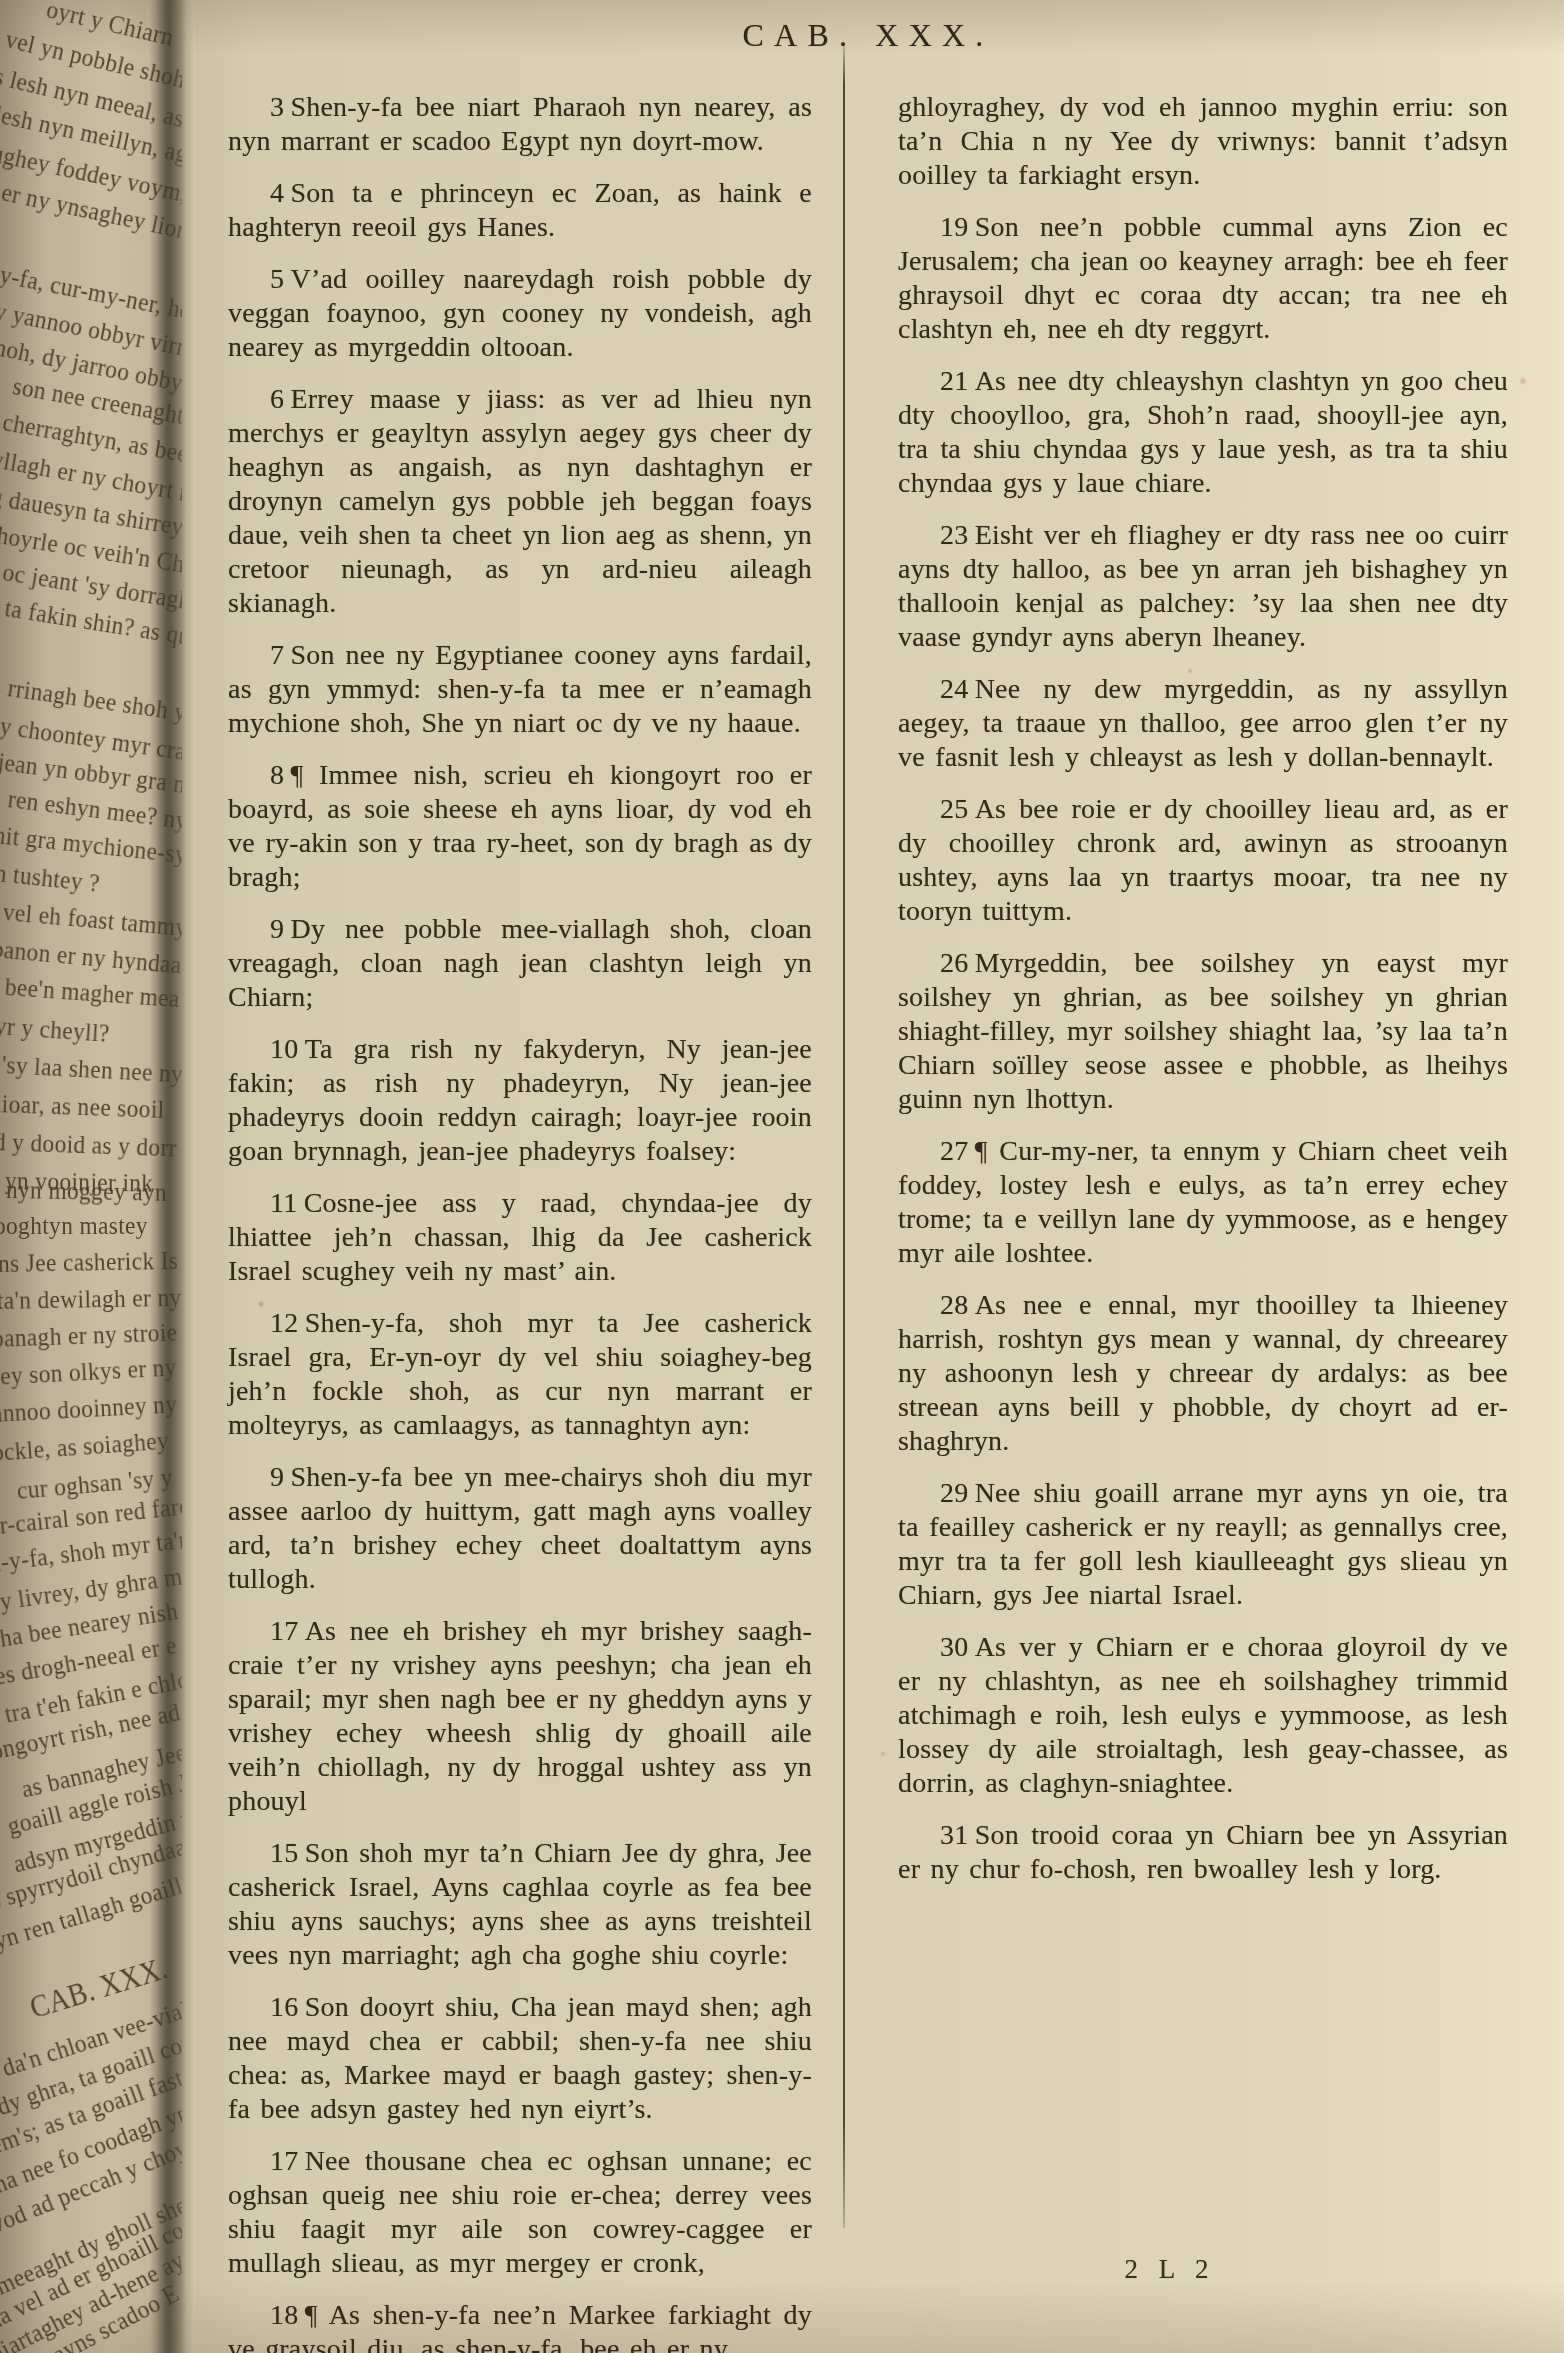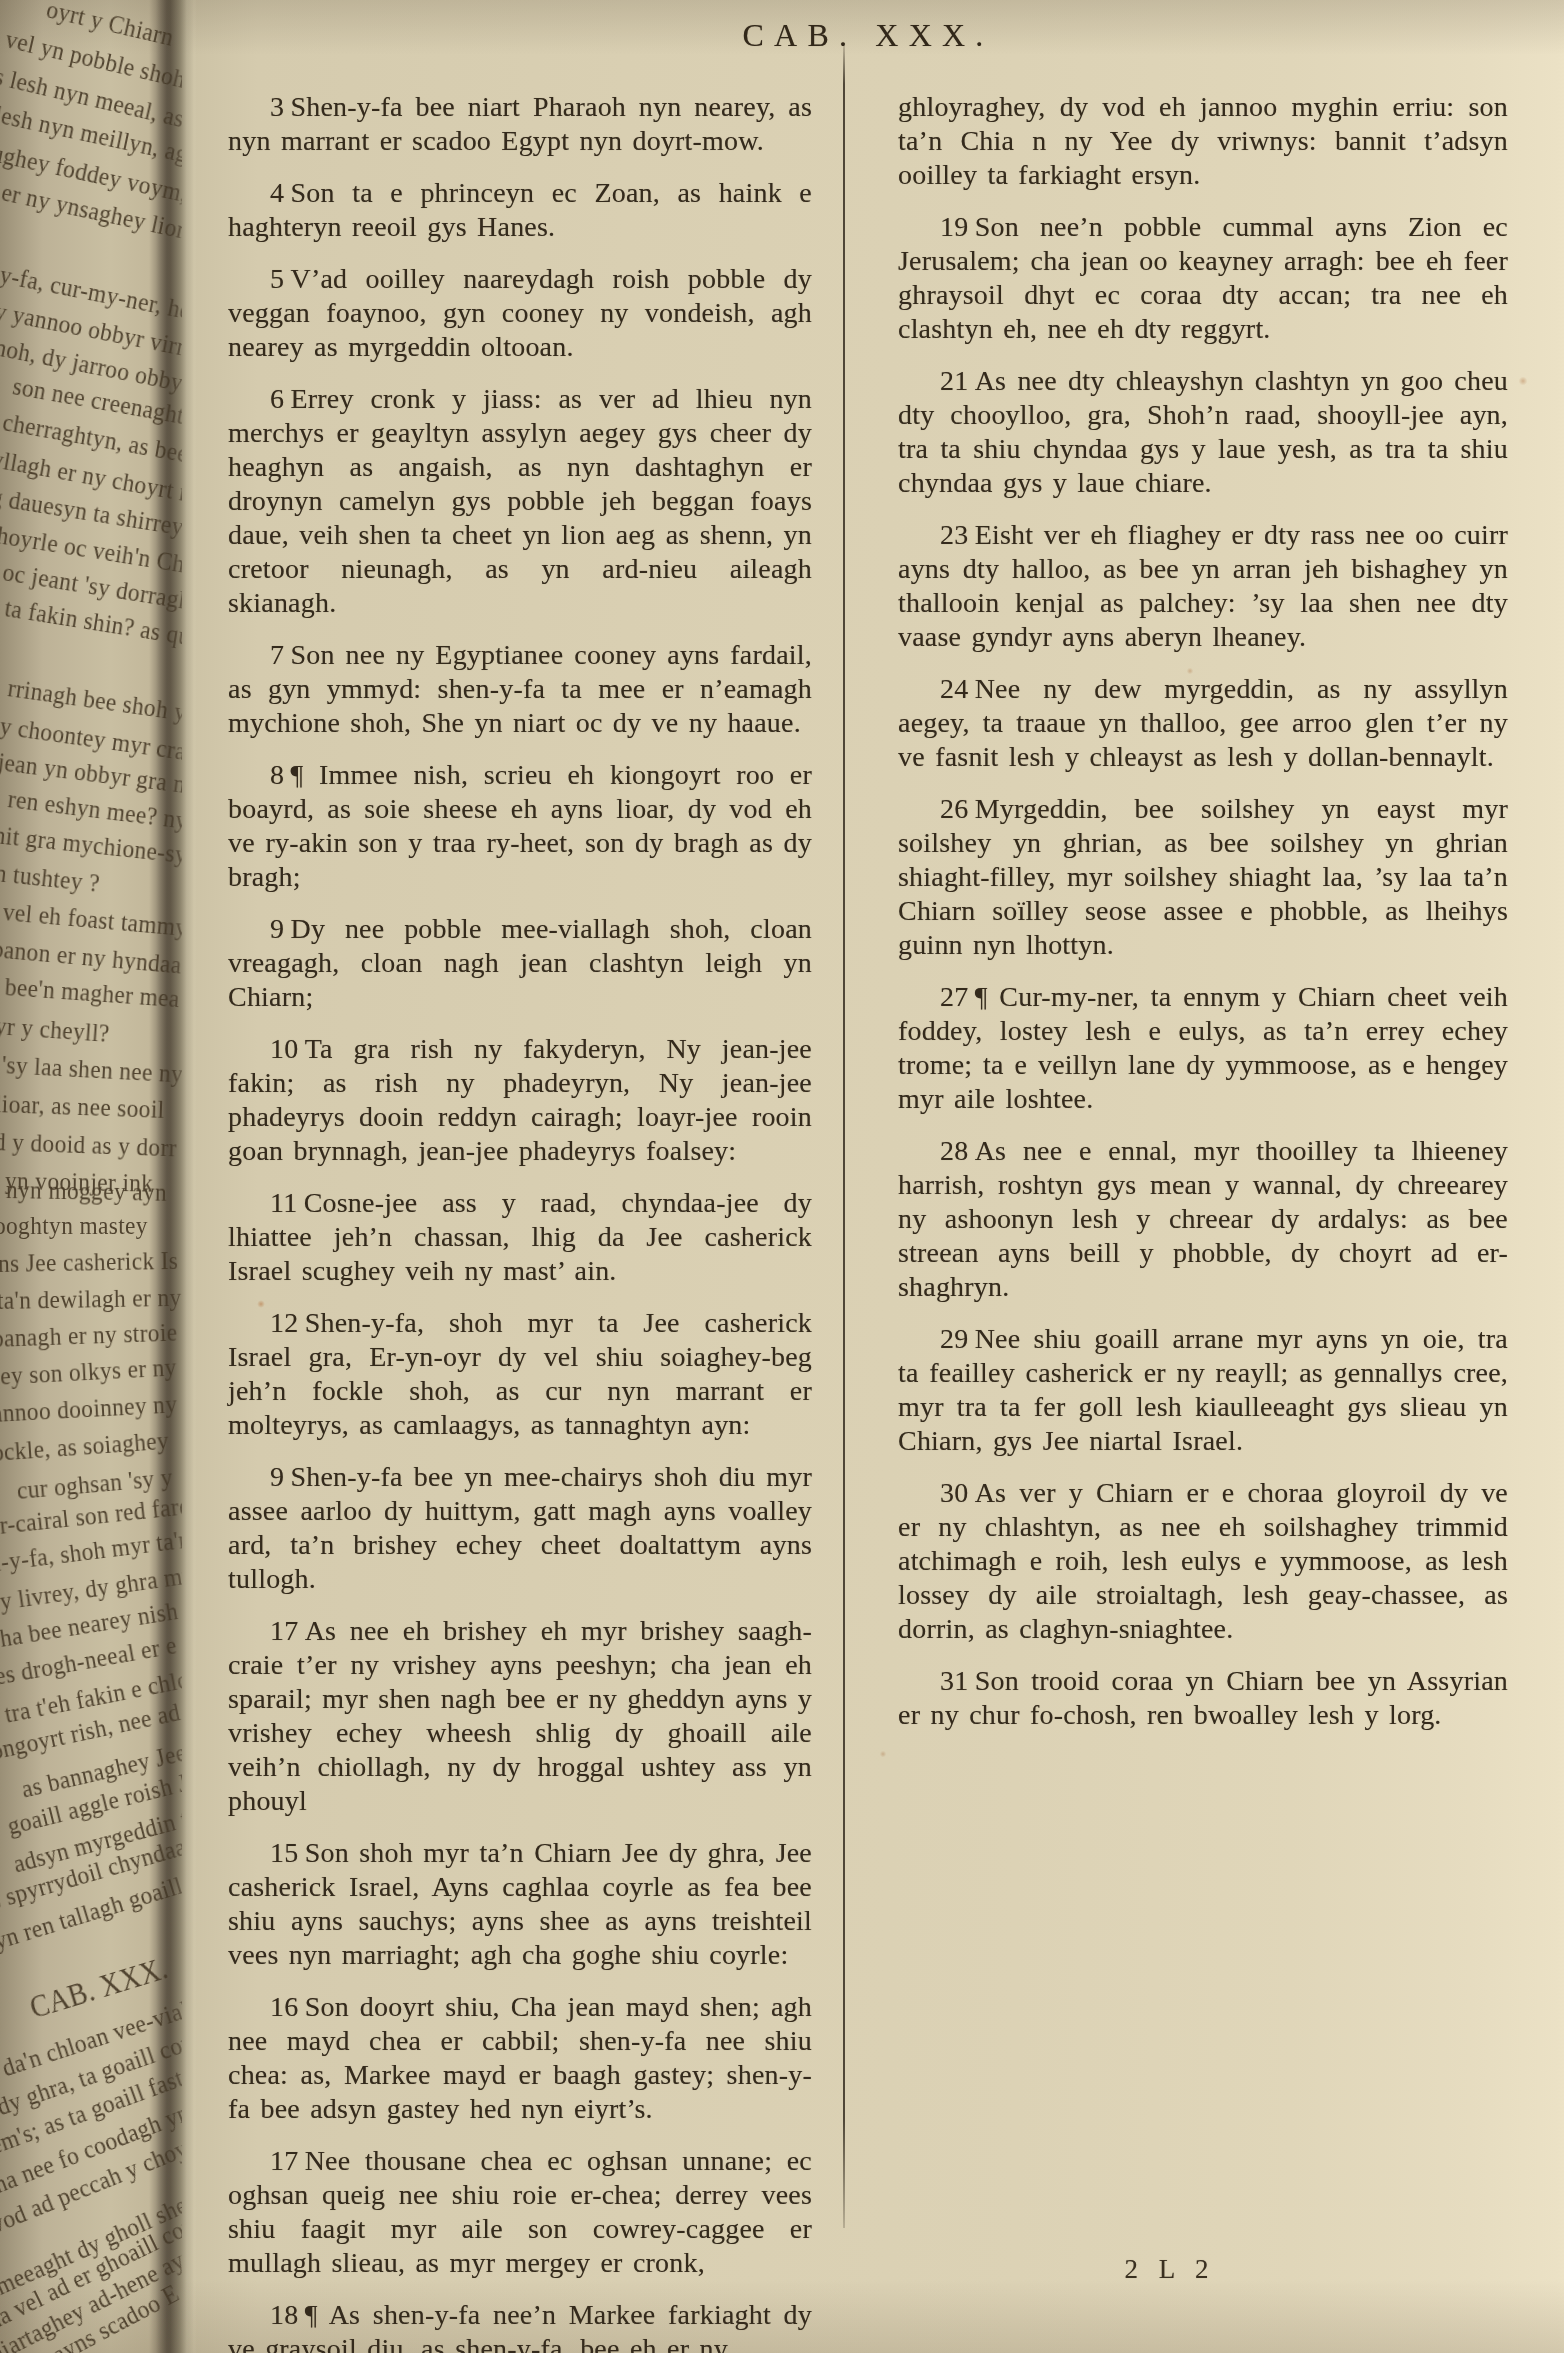--- a/index.html
+++ b/index.html
@@ -131,41 +131,42 @@
       <span style="left: -11px; top: 2308px; font-size: 26px; transform: rotate(-26deg) scaleX(0.9);">ha vel ad er ghoaill coyrle g</span>
       <span style="left: -7.8px; top: 2341px; font-size: 26px; transform: rotate(-27deg) scaleX(0.9);">niartaghey ad-hene ayns</span>
       <span style="left: 11px; top: 2365px; font-size: 26px; transform: rotate(-28deg) scaleX(0.9);">hteil ayns scadoo E</span>
     </div>
   <div class="crease"></div>
   <div class="header">CAB. XXX.</div>
   <div class="col col-left" id="col-left">
       <p class="verse"><span class="vnum">3</span><span>Shen-y-fa bee niart Pharaoh nyn nearey, as nyn marrant er scadoo Egypt nyn doyrt-mow.</span></p>
       <p class="verse"><span class="vnum">4</span><span>Son ta e phrinceyn ec Zoan, as haink e haghteryn reeoil gys Hanes.</span></p>
       <p class="verse"><span class="vnum">5</span><span>V’ad ooilley naareydagh roish pobble dy veggan foaynoo, gyn cooney ny vondeish, agh nearey as myrgeddin oltooan.</span></p>
-      <p class="verse"><span class="vnum">6</span><span>Errey cronk y jiass: as ver ad lhieu nyn merchys er geayltyn assylyn aegey gys cheer dy heaghyn as angaish, as nyn dashtaghyn er droynyn camelyn gys pobble jeh beggan foays daue, veih shen ta cheet yn lion aeg as shenn, yn cretoor nieunagh, as yn ard-nieu aileagh skianagh.</span></p>
+      <p class="verse"><span class="vnum">6</span><span>Errey maase y jiass: as ver ad lhieu nyn merchys er geayltyn assylyn aegey gys cheer dy heaghyn as angaish, as nyn dashtaghyn er droynyn camelyn gys pobble jeh beggan foays daue, veih shen ta cheet yn lion aeg as shenn, yn cretoor nieunagh, as yn ard-nieu aileagh skianagh.</span></p>
       <p class="verse"><span class="vnum">7</span><span>Son nee ny Egyptianee cooney ayns fardail, as gyn ymmyd: shen-y-fa ta mee er n’eamagh mychione shoh, She yn niart oc dy ve ny haaue.</span></p>
       <p class="verse"><span class="vnum">8</span><span>¶ Immee nish, scrieu eh kiongoyrt roo er boayrd, as soie sheese eh ayns lioar, dy vod eh ve ry-akin son y traa ry-heet, son dy bragh as dy bragh;</span></p>
       <p class="verse"><span class="vnum">9</span><span>Dy nee pobble mee-viallagh shoh, cloan vreagagh, cloan nagh jean clashtyn leigh yn Chiarn;</span></p>
       <p class="verse"><span class="vnum">10</span><span>Ta gra rish ny fakyderyn, Ny jean-jee fakin; as rish ny phadeyryn, Ny jean-jee phadeyrys dooin reddyn cairagh; loayr-jee rooin goan brynnagh, jean-jee phadeyrys foalsey:</span></p>
       <p class="verse"><span class="vnum">11</span><span>Cosne-jee ass y raad, chyndaa-jee dy lhiattee jeh’n chassan, lhig da Jee casherick Israel scughey veih ny mast’ ain.</span></p>
       <p class="verse"><span class="vnum">12</span><span>Shen-y-fa, shoh myr ta Jee casherick Israel gra, Er-yn-oyr dy vel shiu soiaghey-beg jeh’n fockle shoh, as cur nyn marrant er molteyrys, as camlaagys, as tannaghtyn ayn:</span></p>
       <p class="verse"><span class="vnum">9</span><span>Shen-y-fa bee yn mee-chairys shoh diu myr assee aarloo dy huittym, gatt magh ayns voalley ard, ta’n brishey echey cheet doaltattym ayns tullogh.</span></p>
       <p class="verse"><span class="vnum">17</span><span>As nee eh brishey eh myr brishey saagh-craie t’er ny vrishey ayns peeshyn; cha jean eh sparail; myr shen nagh bee er ny gheddyn ayns y vrishey echey wheesh shlig dy ghoaill aile veih’n chiollagh, ny dy hroggal ushtey ass yn phouyl</span></p>
       <p class="verse"><span class="vnum">15</span><span>Son shoh myr ta’n Chiarn Jee dy ghra, Jee casherick Israel, Ayns caghlaa coyrle as fea bee shiu ayns sauchys; ayns shee as ayns treishteil vees nyn marriaght; agh cha goghe shiu coyrle:</span></p>
       <p class="verse"><span class="vnum">16</span><span>Son dooyrt shiu, Cha jean mayd shen; agh nee mayd chea er cabbil; shen-y-fa nee shiu chea: as, Markee mayd er baagh gastey; shen-y-fa bee adsyn gastey hed nyn eiyrt’s.</span></p>
       <p class="verse"><span class="vnum">17</span><span>Nee thousane chea ec oghsan unnane; ec oghsan queig nee shiu roie er-chea; derrey vees shiu faagit myr aile son cowrey-caggee er mullagh slieau, as myr mergey er cronk,</span></p>
       <p class="verse"><span class="vnum">18</span><span>¶ As shen-y-fa nee’n Markee farkiaght dy ve graysoil diu, as shen-y-fa, bee eh er ny</span></p>
     </div>
   <div class="divider"></div>
   <div class="col col-right" id="col-right">
       <p class="verse cont"><span>ghloyraghey, dy vod eh jannoo myghin erriu: son ta’n Chia n ny Yee dy vriwnys: bannit t’adsyn ooilley ta farkiaght ersyn.</span></p>
       <p class="verse"><span class="vnum">19</span><span>Son nee’n pobble cummal ayns Zion ec Jerusalem; cha jean oo keayney arragh: bee eh feer ghraysoil dhyt ec coraa dty accan; tra nee eh clashtyn eh, nee eh dty reggyrt.</span></p>
       <p class="verse"><span class="vnum">21</span><span>As nee dty chleayshyn clashtyn yn goo cheu dty chooylloo, gra, Shoh’n raad, shooyll-jee ayn, tra ta shiu chyndaa gys y laue yesh, as tra ta shiu chyndaa gys y laue chiare.</span></p>
       <p class="verse"><span class="vnum">23</span><span>Eisht ver eh fliaghey er dty rass nee oo cuirr ayns dty halloo, as bee yn arran jeh bishaghey yn thallooin kenjal as palchey: ’sy laa shen nee dty vaase gyndyr ayns aberyn lheaney.</span></p>
       <p class="verse"><span class="vnum">24</span><span>Nee ny dew myrgeddin, as ny assyllyn aegey, ta traaue yn thalloo, gee arroo glen t’er ny ve fasnit lesh y chleayst as lesh y dollan-bennaylt.</span></p>
+      <p class="verse"><span class="vnum">25</span><span>As bee roie er dy chooilley lieau ard, as er dy chooilley chronk ard, awinyn as strooanyn ushtey, ayns laa yn traartys mooar, tra nee ny tooryn tuittym.</span></p>
       <p class="verse"><span class="vnum">26</span><span>Myrgeddin, bee soilshey yn eayst myr soilshey yn ghrian, as bee soilshey yn ghrian shiaght-filley, myr soilshey shiaght laa, ’sy laa ta’n Chiarn soïlley seose assee e phobble, as lheihys guinn nyn lhottyn.</span></p>
       <p class="verse"><span class="vnum">27</span><span>¶ Cur-my-ner, ta ennym y Chiarn cheet veih foddey, lostey lesh e eulys, as ta’n errey echey trome; ta e veillyn lane dy yymmoose, as e hengey myr aile loshtee.</span></p>
       <p class="verse"><span class="vnum">28</span><span>As nee e ennal, myr thooilley ta lhieeney harrish, roshtyn gys mean y wannal, dy chreearey ny ashoonyn lesh y chreear dy ardalys: as bee streean ayns beill y phobble, dy choyrt ad er-shaghryn.</span></p>
       <p class="verse"><span class="vnum">29</span><span>Nee shiu goaill arrane myr ayns yn oie, tra ta feailley casherick er ny reayll; as gennallys cree, myr tra ta fer goll lesh kiaulleeaght gys slieau yn Chiarn, gys Jee niartal Israel.</span></p>
       <p class="verse"><span class="vnum">30</span><span>As ver y Chiarn er e choraa gloyroil dy ve er ny chlashtyn, as nee eh soilshaghey trimmid atchimagh e roih, lesh eulys e yymmoose, as lesh lossey dy aile stroialtagh, lesh geay-chassee, as dorrin, as claghyn-sniaghtee.</span></p>
       <p class="verse"><span class="vnum">31</span><span>Son trooid coraa yn Chiarn bee yn Assyrian er ny chur fo-chosh, ren bwoalley lesh y lorg.</span></p>
     </div>
   <div class="signature">2 L 2</div>
 </div>
 

